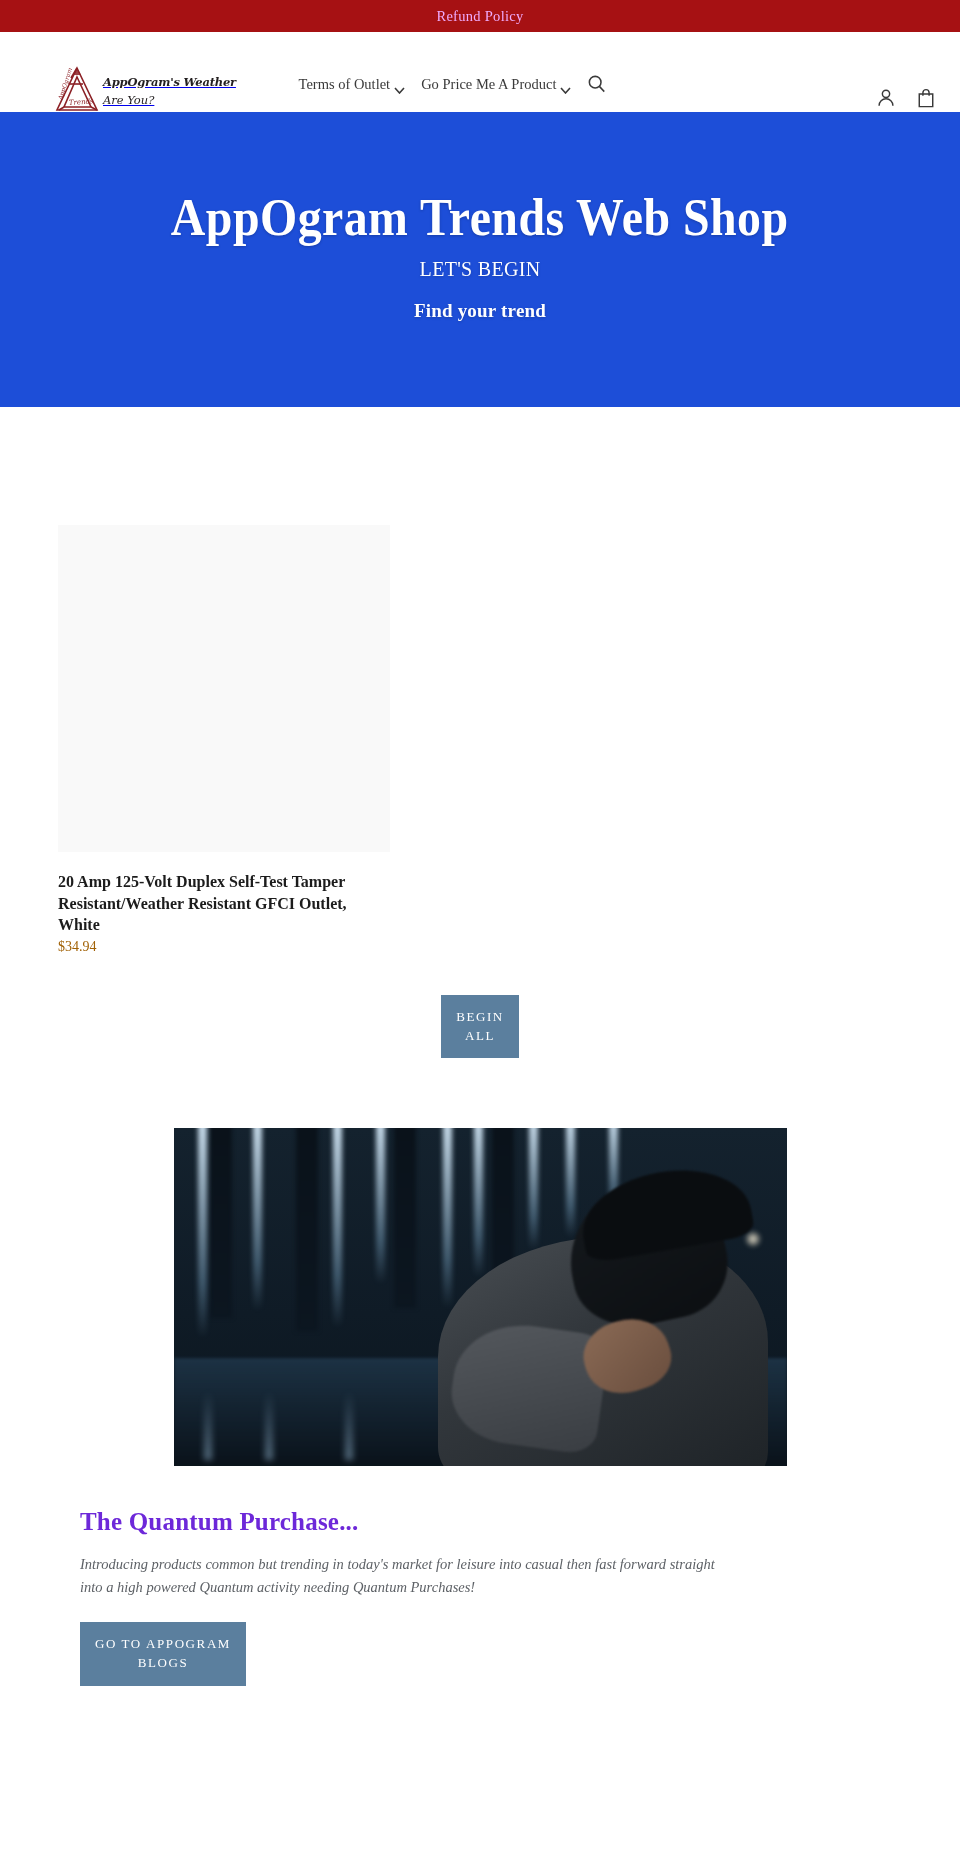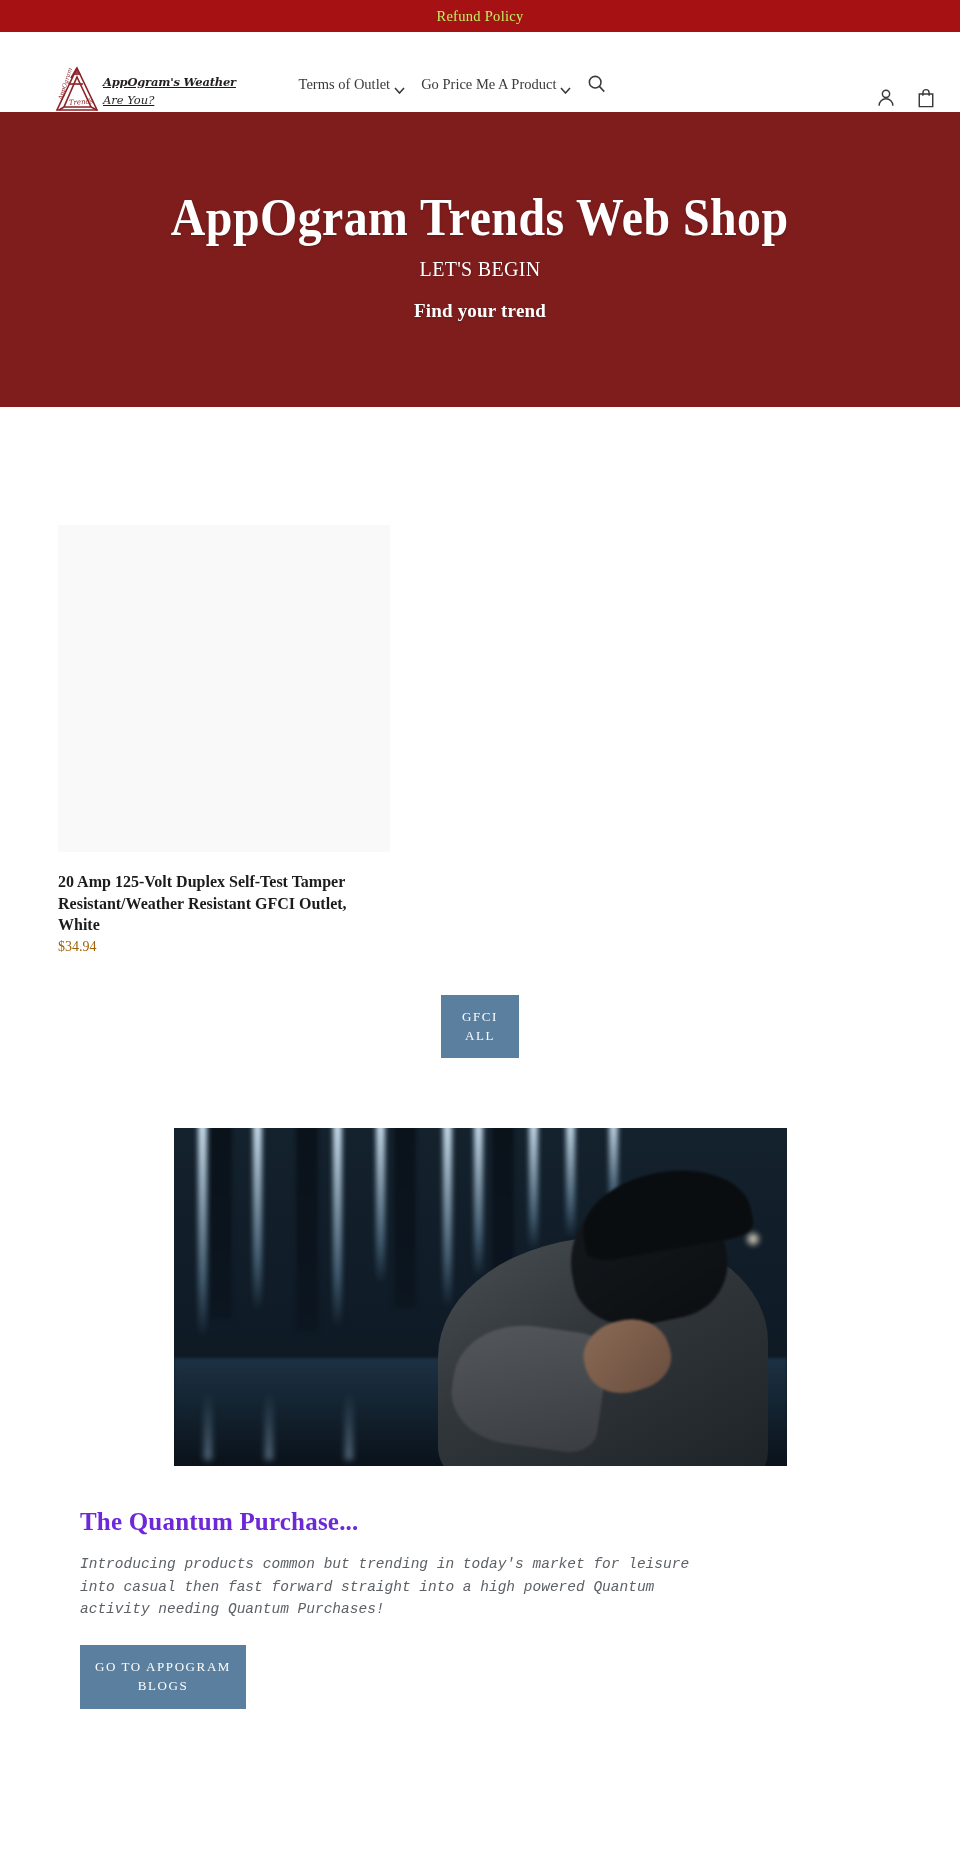--- a/index.html
+++ b/index.html
@@ -15,21 +15,21 @@
   
   .announcement-bar {
     width: 100%;
     height: 32px;
     background: #a61113;
     display: flex;
     align-items: center;
     justify-content: center;
   }
   .announcement-link {
-    color: #bef264;
+    color: #f0abfc;
     font-size: 14.5px;
     letter-spacing: .02em;
     text-decoration: none;
     font-family: "Liberation Serif", serif;
   }
 
   
   .site-header {
     width: 100%;
     height: 80px;
@@ -116,21 +116,21 @@
     display: flex;
     gap: 18px;
     align-items: center;
   }
   .icon-btn { width: 22px; height: 24px; cursor: pointer; }
 
   
   .hero {
     width: 100%;
     height: 295px;
-    background: #7f1d1d;
+    background: #1d4ed8;
     display: flex;
     flex-direction: column;
     align-items: center;
     justify-content: flex-start;
     padding-top: 78px;
     position: relative;
   }
   .hero-title {
     font-family: "Liberation Serif", serif;
     font-weight: bold;
@@ -336,21 +336,21 @@
   }
   .feature-heading {
     font-family: "Liberation Serif", serif;
     font-weight: bold;
     font-size: 25px;
     color: #6d28d9;
     letter-spacing: .2px;
   }
   .feature-text {
     margin-top: 17px;
-    font-family: Liberation Mono, monospace;
+    font-family: Liberation Serif, serif;
     font-style: italic;
     font-size: 14.5px;
     line-height: 1.55;
     color: #5d6166;
     max-width: 640px;
   }
   .feature-btn-wrap { margin-top: 24px; }
   .blog-btn { width: 166px; padding: 13px 8px; }
 </style>
 </head>
@@ -446,21 +446,21 @@
 
   <div class="product-grid">
     <a class="product-card" href="#" style="text-decoration:none;">
       <div class="product-image"></div>
       <div class="product-title">20 Amp 125-Volt Duplex Self-Test Tamper Resistant/Weather Resistant GFCI Outlet, White</div>
       <div class="product-price">$34.94</div>
     </a>
   </div>
 
   <div class="view-all-wrap">
-    <button class="btn-primary view-all-btn">GFCI ALL</button>
+    <button class="btn-primary view-all-btn">BEGIN ALL</button>
   </div>
 </section>
 
 <section class="feature-section">
 
   <div class="feature-image">
     <div class="photo"></div>
     <div class="dark-bar" style="left:6%;"></div>
     <div class="dark-bar" style="left:20%; height:62%;"></div>
     <div class="dark-bar" style="left:36%; height:55%;"></div>

